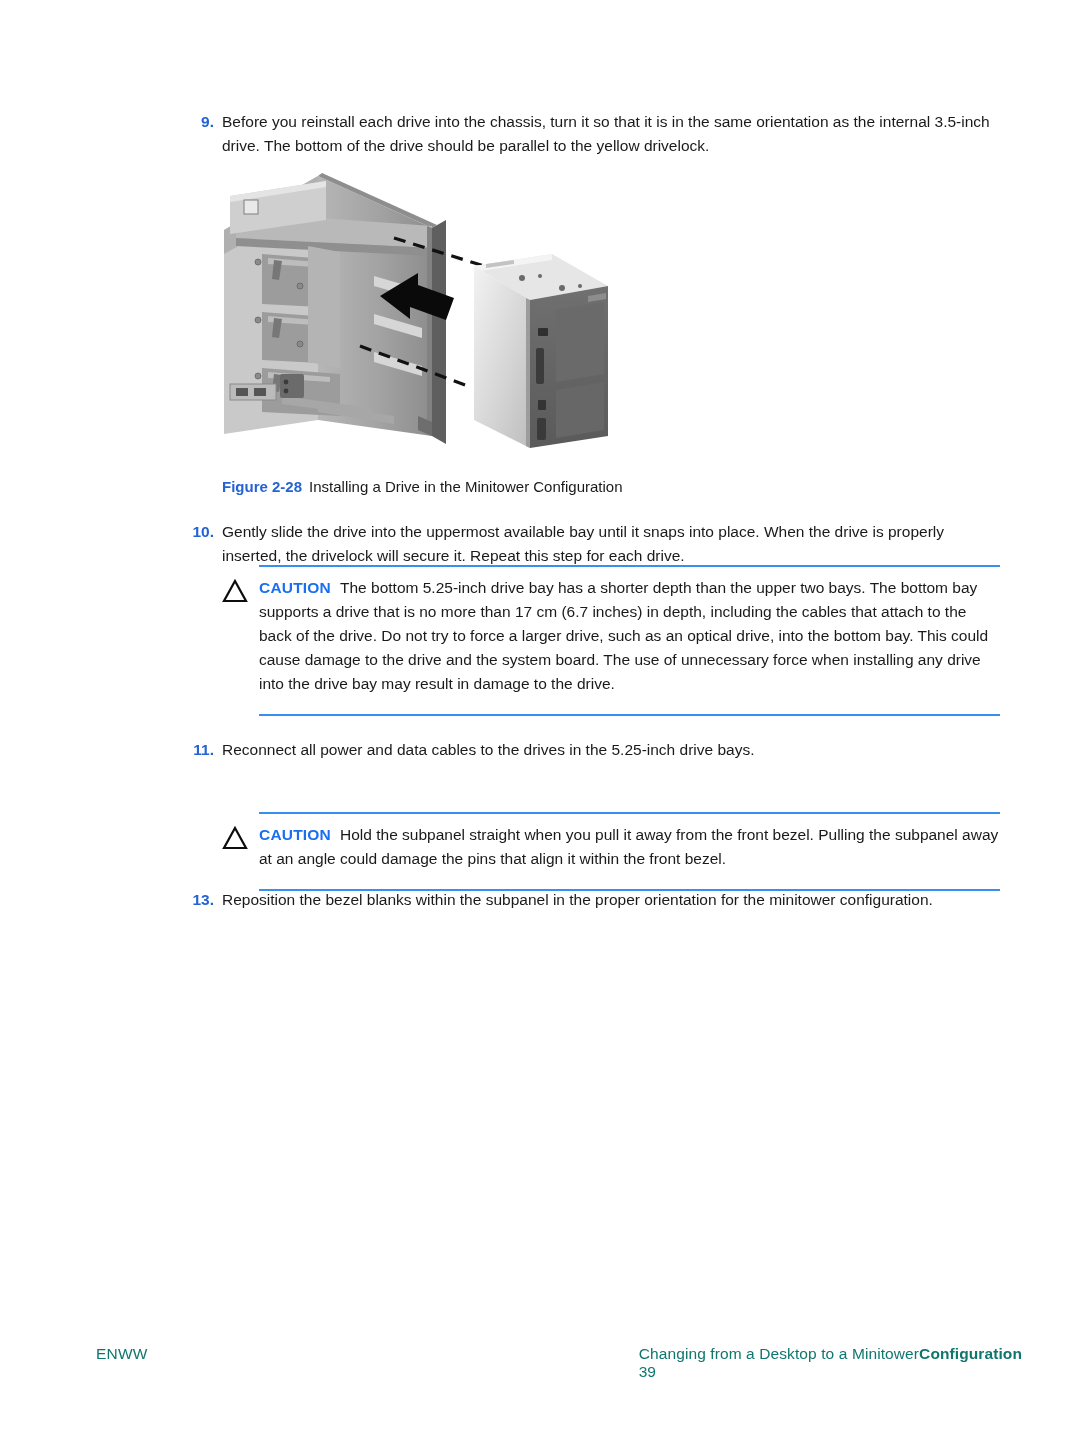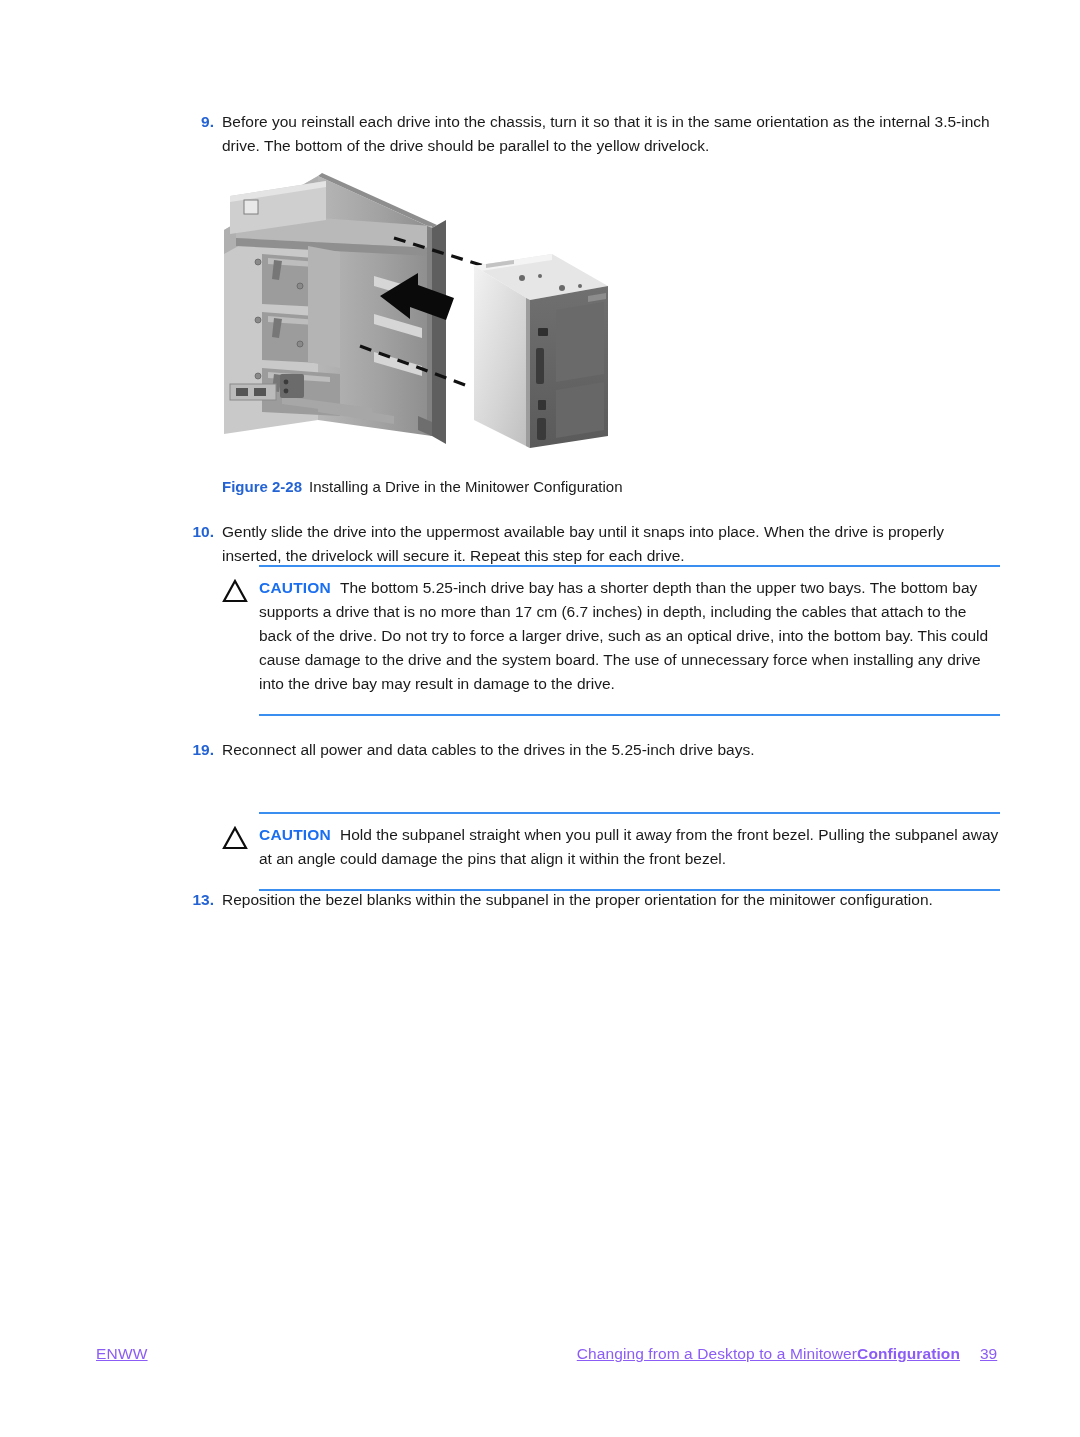--- a/index.html
+++ b/index.html
@@ -109,27 +109,27 @@
   
   .footer {
     position: absolute;
     left: 96px;
     right: 78px;
     top: 1345px;
     display: flex;
     align-items: baseline;
     justify-content: space-between;
     font-size: 15.5px;
-    color: #8b5cf6;
-    text-decoration: underline;
+    color: #0f766e;
   }
   .footer-left { letter-spacing: 0.2px; }
   .footer-right {
     display: flex;
     align-items: baseline;
+    flex-direction: column;
   }
   .footer-title { letter-spacing: 0.1px; }
   .footer-title .bold-part { font-weight: bold; }
   .footer-page {
     margin-left: 20px;
     min-width: 22px;
   }
 </style>
 </head>
 <body>
@@ -293,21 +293,21 @@
         </svg>
       </div>
       <div class="note-body">
         <span class="note-kw">CAUTION</span><span class="note-kw-gap"></span><span>The bottom 5.25-inch drive bay has a shorter depth than the upper two bays. The bottom bay supports a drive that is no more than 17 cm (6.7 inches) in depth, including the cables that attach to the back of the drive. Do not try to force a larger drive, such as an optical drive, into the bottom bay. This could cause damage to the drive and the system board. The use of unnecessary force when installing any drive into the drive bay may result in damage to the drive.</span>
       </div>
     </div>
     <div class="note-rule"></div>
   </div>
 
   <div class="step" style="left:180px; top:738px; width:820px;">
-    <div class="step-num">19.</div>
+    <div class="step-num">11.</div>
     <div class="step-body">Reconnect all power and data cables to the drives in the 5.25-inch drive bays.</div>
   </div>
 
 
   <div class="note" style="top:812px;">
     <div class="note-rule"></div>
     <div class="note-inner">
       <div class="note-icon">
         <svg width="26" height="24" viewBox="0 0 26 24">
           <polygon points="13,2 24,22 2,22" fill="none" stroke="#0d0d0d" stroke-width="2.2" stroke-linejoin="miter"></polygon>

